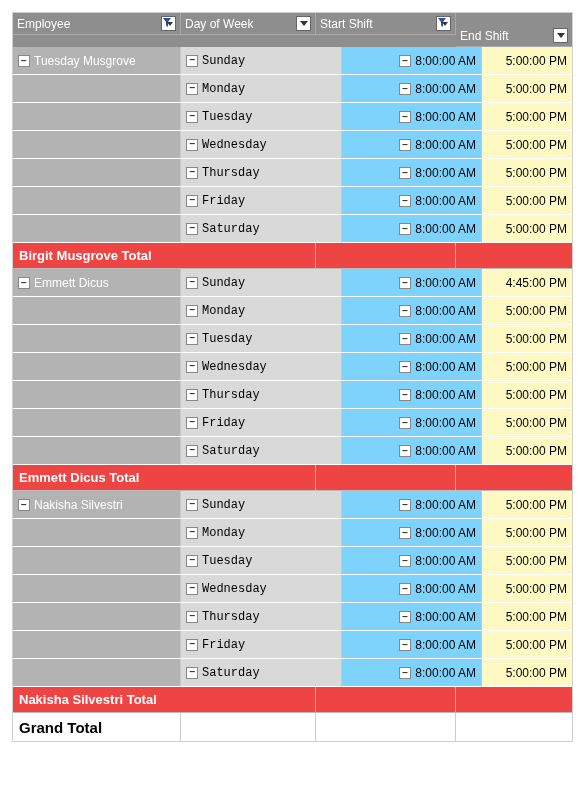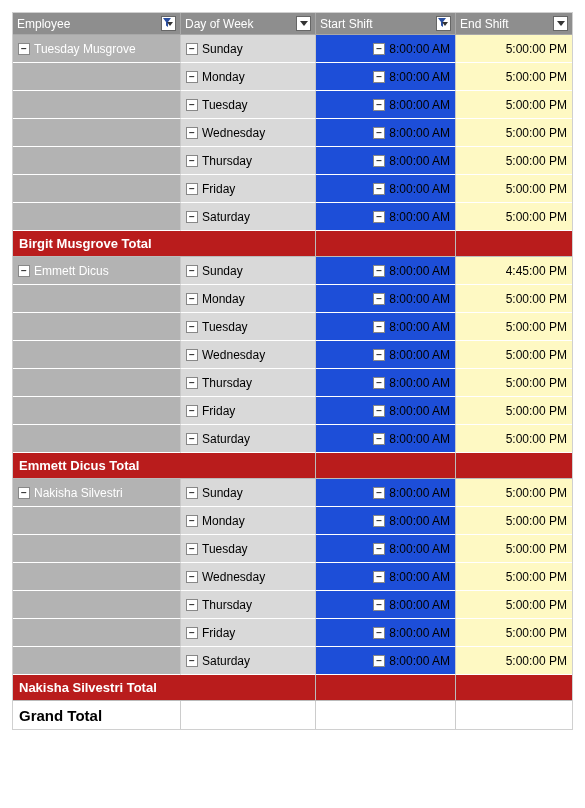--- a/index.html
+++ b/index.html
@@ -46,21 +46,21 @@
     justify-content: space-between;
     padding: 2px 4px;
     height: 22px;
     border-right: 1px solid #a8a8a8;
     border-bottom: 1px solid #a8a8a8;
   }
   .hrow > div:last-child { border-right: none; }
   .col-emp { width: 168px; text-align: right; }
   .col-day { width: 135px; }
   .col-start { width: 140px; gap: 16px; }
-  .col-end { flex: 1; }
+  .col-end { flex: 1; margin-top: 12px; }
   .dd-btn {
     width: 15px; height: 15px;
     background: #fff;
     border: 1px solid #666;
     display: inline-flex;
     align-items: center;
     justify-content: center;
     cursor: pointer;
     position: relative;
   }
@@ -96,27 +96,28 @@
     border-bottom: 1px solid #fff;
     padding: 0 5px;
   }
   .datarow > div:last-child { border-right: none; }
   .cell-emp {
     width: 168px;
     background: #b3b3b3;
     color: #fff;
   }
   .cell-day {
-    width: 135px;
+    width: 161px;
     background: #d9d9d9;
     color: #000;
+    font-family: Liberation Mono, monospace;
   }
   .cell-start {
     width: 140px;
-    background: #1d4ed8;
+    background: #7dd3fc;
     color: #000;
     justify-content: flex-end;
   }
   .cell-end {
     flex: 1;
     background: #fef9c3;
     color: #000;
     justify-content: flex-end;
   }
   .minibox {
@@ -130,21 +131,21 @@
     cursor: pointer;
     font-size: 10px;
     line-height: 8px;
     color: #333;
   }
   .minibox::before { content: "−"; font-weight:bold; }
   .totrow {
     display: flex;
     width: 100%;
     height: 26px;
-    background: #b91c1c;
+    background: #ef4444;
     color: #fff;
     font-weight: bold;
     font-size: 13px;
   }
   .totrow > div {
     display: flex;
     align-items: center;
     padding: 0 6px;
     border-right: 1px solid #bbb;
     border-bottom: 1px solid #bbb;

